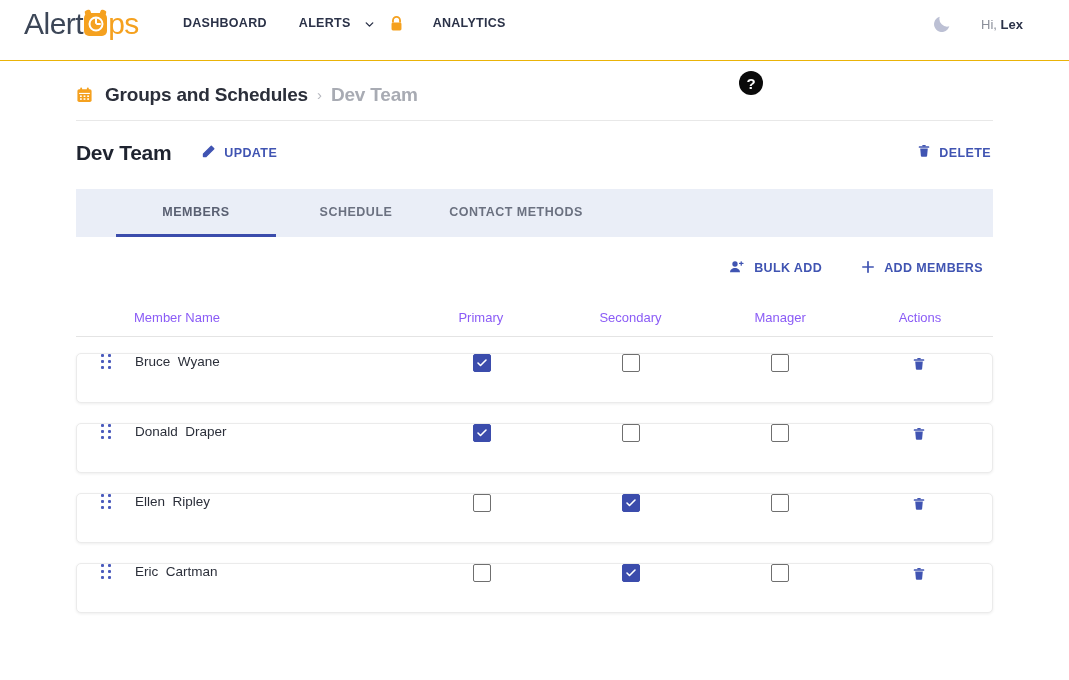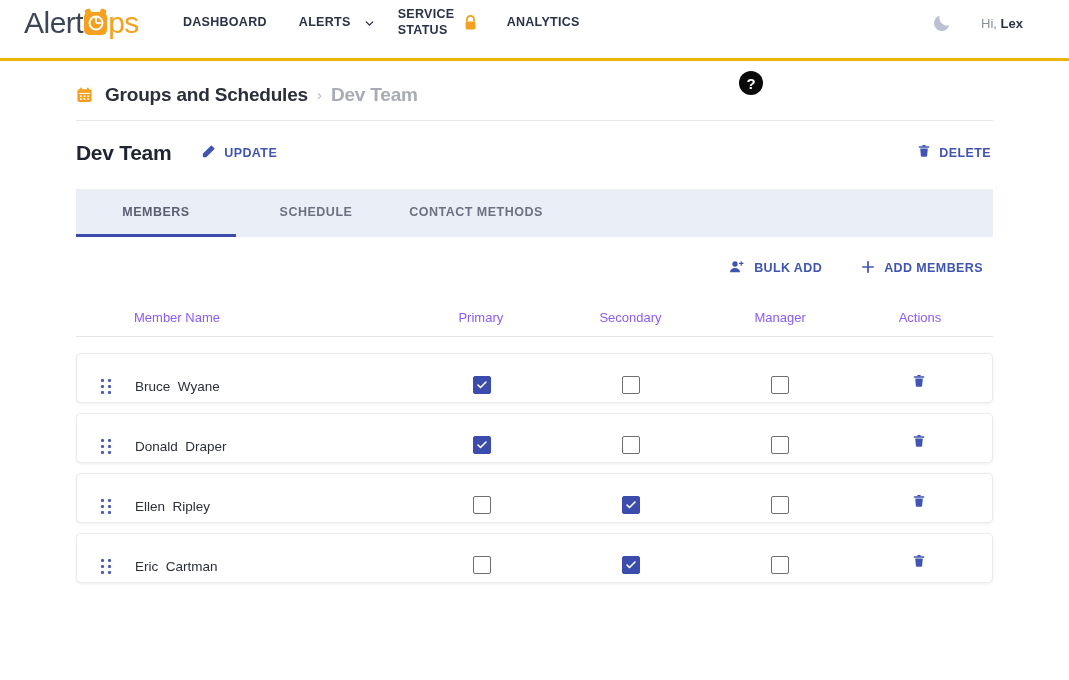--- a/index.html
+++ b/index.html
@@ -11,21 +11,21 @@
     font-family: "Liberation Sans", sans-serif;
     color: #2b2f3a;
     overflow: hidden;
   }
 
   
   .topnav {
     height: 61px;
     width: 100%;
     background: #ffffff;
-    border-bottom: 3px solid #eab308;
+    border-bottom: 1px solid #eab308;
     display: flex;
     align-items: center;
     padding: 0 22px 12px 22px;
     position: relative;
   }
   .logo {
     display: flex;
     align-items: center;
     height: 100%;
     margin-left: 2px;
@@ -224,20 +224,21 @@
     letter-spacing: 0.5px;
     color: #6b7180;
     cursor: pointer;
     padding: 0 10px;
     min-width: 160px;
     border-bottom: 3px solid transparent;
   }
   .tab.active {
     color: #5a6072;
     border-bottom: 3px solid #3b4cac;
+    margin-left: 40px;
   }
 
   
   .table-actions {
     display: flex;
     justify-content: flex-end;
     align-items: center;
     gap: 34px;
     height: 62px;
     padding-right: 8px;
@@ -261,28 +262,28 @@
   }
   .col-handle { width: 42px; flex: 0 0 42px; }
   .col-name   { width: 280px; flex: 0 0 280px; text-align: left; padding-left: 8px;}
   .col-prim   { flex: 1; }
   .col-sec    { flex: 1; }
   .col-mgr    { flex: 1; }
   .col-act    { width: 130px; flex: 0 0 130px; }
 
   .row {
     display: flex;
-    align-items: flex-end;
+    align-items: flex-start;
     height: 50px;
     background: #ffffff;
     border: 1px solid #ebebeb;
     border-radius: 5px;
     box-shadow: 0 1px 3px rgba(0,0,0,0.07);
-    margin-bottom: 10px;
-    padding: 8px 8px;
+    margin-bottom: 20px;
+    padding: 0 8px;
   }
   .cell { text-align: center; display: flex; align-items: center; justify-content: center; }
   .cell.col-name { justify-content: flex-start; }
   .name-text {
     font-size: 13.5px;
     color: #2b2f3a;
     font-weight: 400;
     white-space: pre;
   }
   .handle {
@@ -333,21 +334,20 @@
   </div>
 
   <div class="nav-links">
     <div class="nav-item">DASHBOARD</div>
     <div class="nav-item">ALERTS</div>
     <span class="chevron">
       <svg width="13" height="13" viewBox="0 0 24 24" fill="none" stroke="#2b3248" stroke-width="2.6" stroke-linecap="round" stroke-linejoin="round">
           <polyline points="6 9 12 15 18 9"></polyline>
         </svg>
     </span>
-    <div class="nav-item two-line">SERVICE STATUS</div>
     <span class="lock-icon">
       <svg width="17" height="20" viewBox="0 0 24 24" fill="none">
         <path d="M7 10V7a5 5 0 0 1 10 0v3" stroke="#f5a11f" stroke-width="2.6" fill="none"></path>
         <rect x="5" y="10" width="14" height="11" rx="2" fill="#f5a11f"></rect>
       </svg>
     </span>
     <div class="nav-item">ANALYTICS</div>
   </div>
 
   <div class="nav-right">

